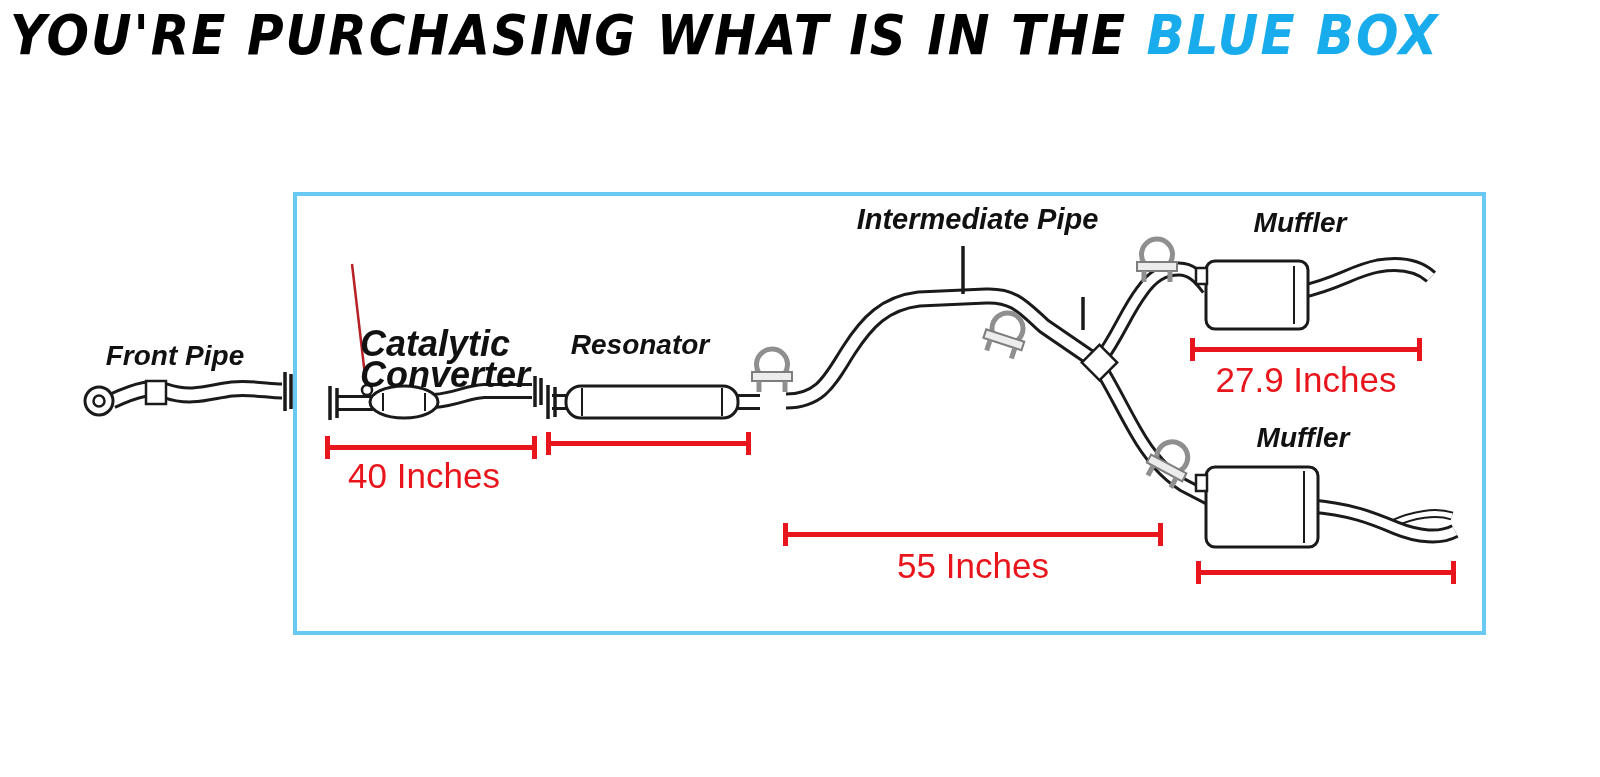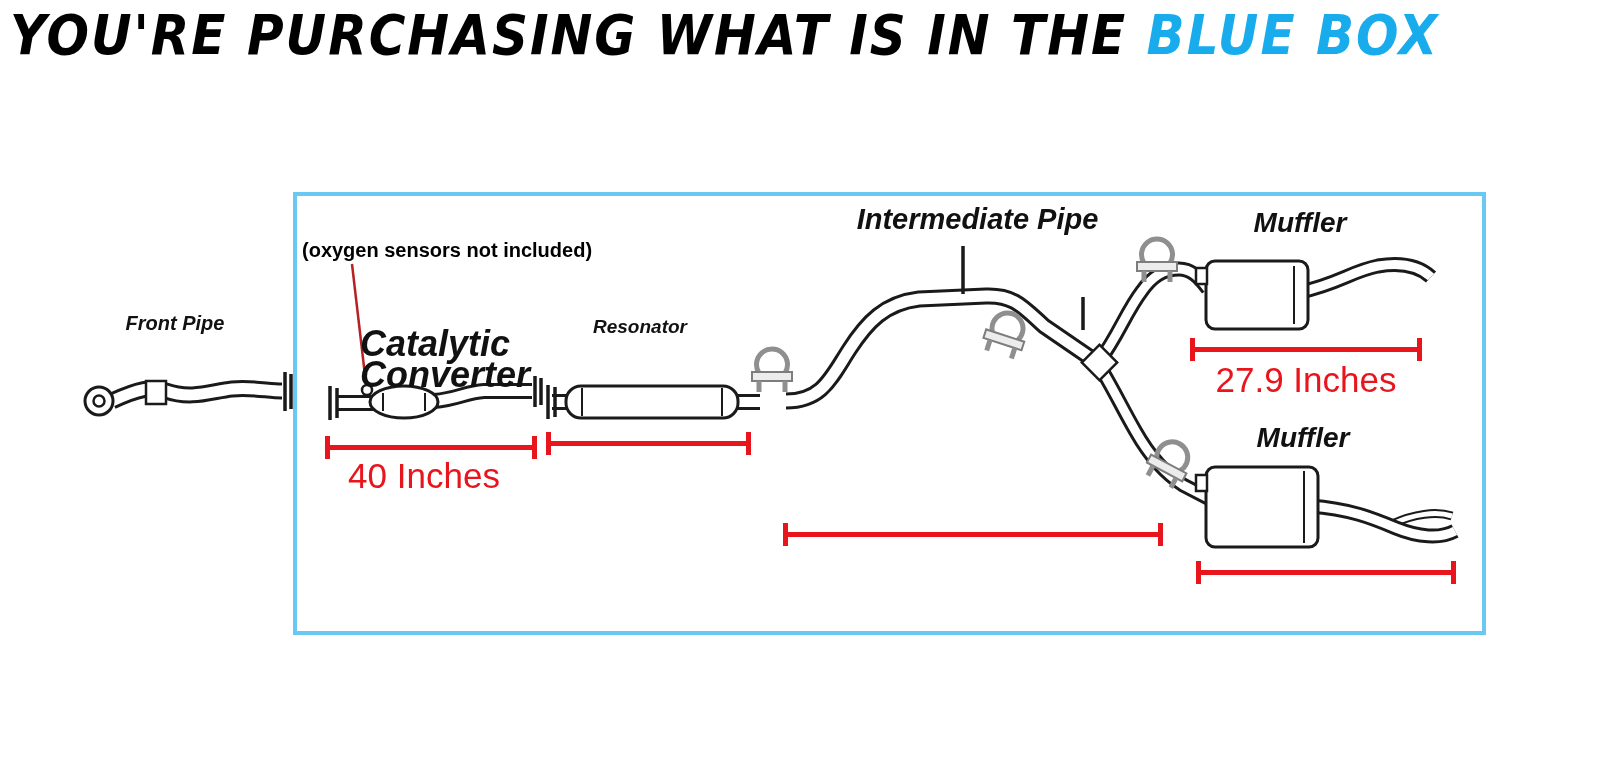--- a/index.html
+++ b/index.html
@@ -132,42 +132,42 @@
       <path d="M 1310 506 C 1350 509 1372 518 1396 528 C 1418 537 1440 539 1455 531" fill="none" stroke="#1a1a1a" stroke-width="15"></path>
       <path d="M 1310 506 C 1350 509 1372 518 1396 528 C 1418 537 1440 539 1455 531" fill="none" stroke="#ffffff" stroke-width="9"></path>
       <rect x="1206" y="467" width="112" height="80" rx="9" fill="#ffffff" stroke="#1a1a1a" stroke-width="3"></rect>
       <rect x="1196" y="475" width="11" height="16" fill="#ffffff" stroke="#1a1a1a" stroke-width="2.5"></rect>
       <line x1="1304" y1="471" x2="1304" y2="543" stroke="#1a1a1a" stroke-width="2"></line>
     </g>
 
     <line x1="352" y1="264" x2="366" y2="384" stroke="#B72025" stroke-width="2.5"></line>
   </svg>
 
-  <div class="part-label" style="left:90px;top:312px;width:170px;font-size:20px">Front Pipe</div>
+  <div class="part-label" style="left:90px;top:340px;width:170px;font-size:28px">Front Pipe</div>
 
-  <div class="oxy-note">(oxygen sensors not included)</div>
 
   <div class="part-label" style="left:360px;top:328px;width:136px;font-size:36px;line-height:31px">
     <div>Catalytic</div>
     <div>Converter</div>
   </div>
 
-  <div class="part-label" style="left:565px;top:316px;width:150px;font-size:19px">Resonator</div>
+  <div class="part-label" style="left:565px;top:329px;width:150px;font-size:28px">Resonator</div>
 
   <div class="part-label" style="left:855px;top:203px;width:245px;font-size:29px">Intermediate Pipe</div>
 
   <div class="part-label" style="left:1240px;top:207px;width:120px;font-size:28px">Muffler</div>
 
   <div class="part-label" style="left:1243px;top:422px;width:120px;font-size:28px">Muffler</div>
 
   <div class="measure" style="left:325px;top:445px;width:212px"></div>
   <div class="measure-label" style="left:318px;top:456px;width:212px">40 Inches</div>
 
   <div class="measure" style="left:546px;top:441px;width:205px"></div>
 
   <div class="measure" style="left:783px;top:532px;width:380px"></div>
+  <div class="measure-label" style="left:783px;top:546px;width:380px">55 Inches</div>
 
   <div class="measure" style="left:1190px;top:347px;width:232px"></div>
   <div class="measure-label" style="left:1190px;top:360px;width:232px">27.9 Inches</div>
 
   <div class="measure" style="left:1196px;top:570px;width:260px"></div>
 
 </div>
 
 </body></html>

